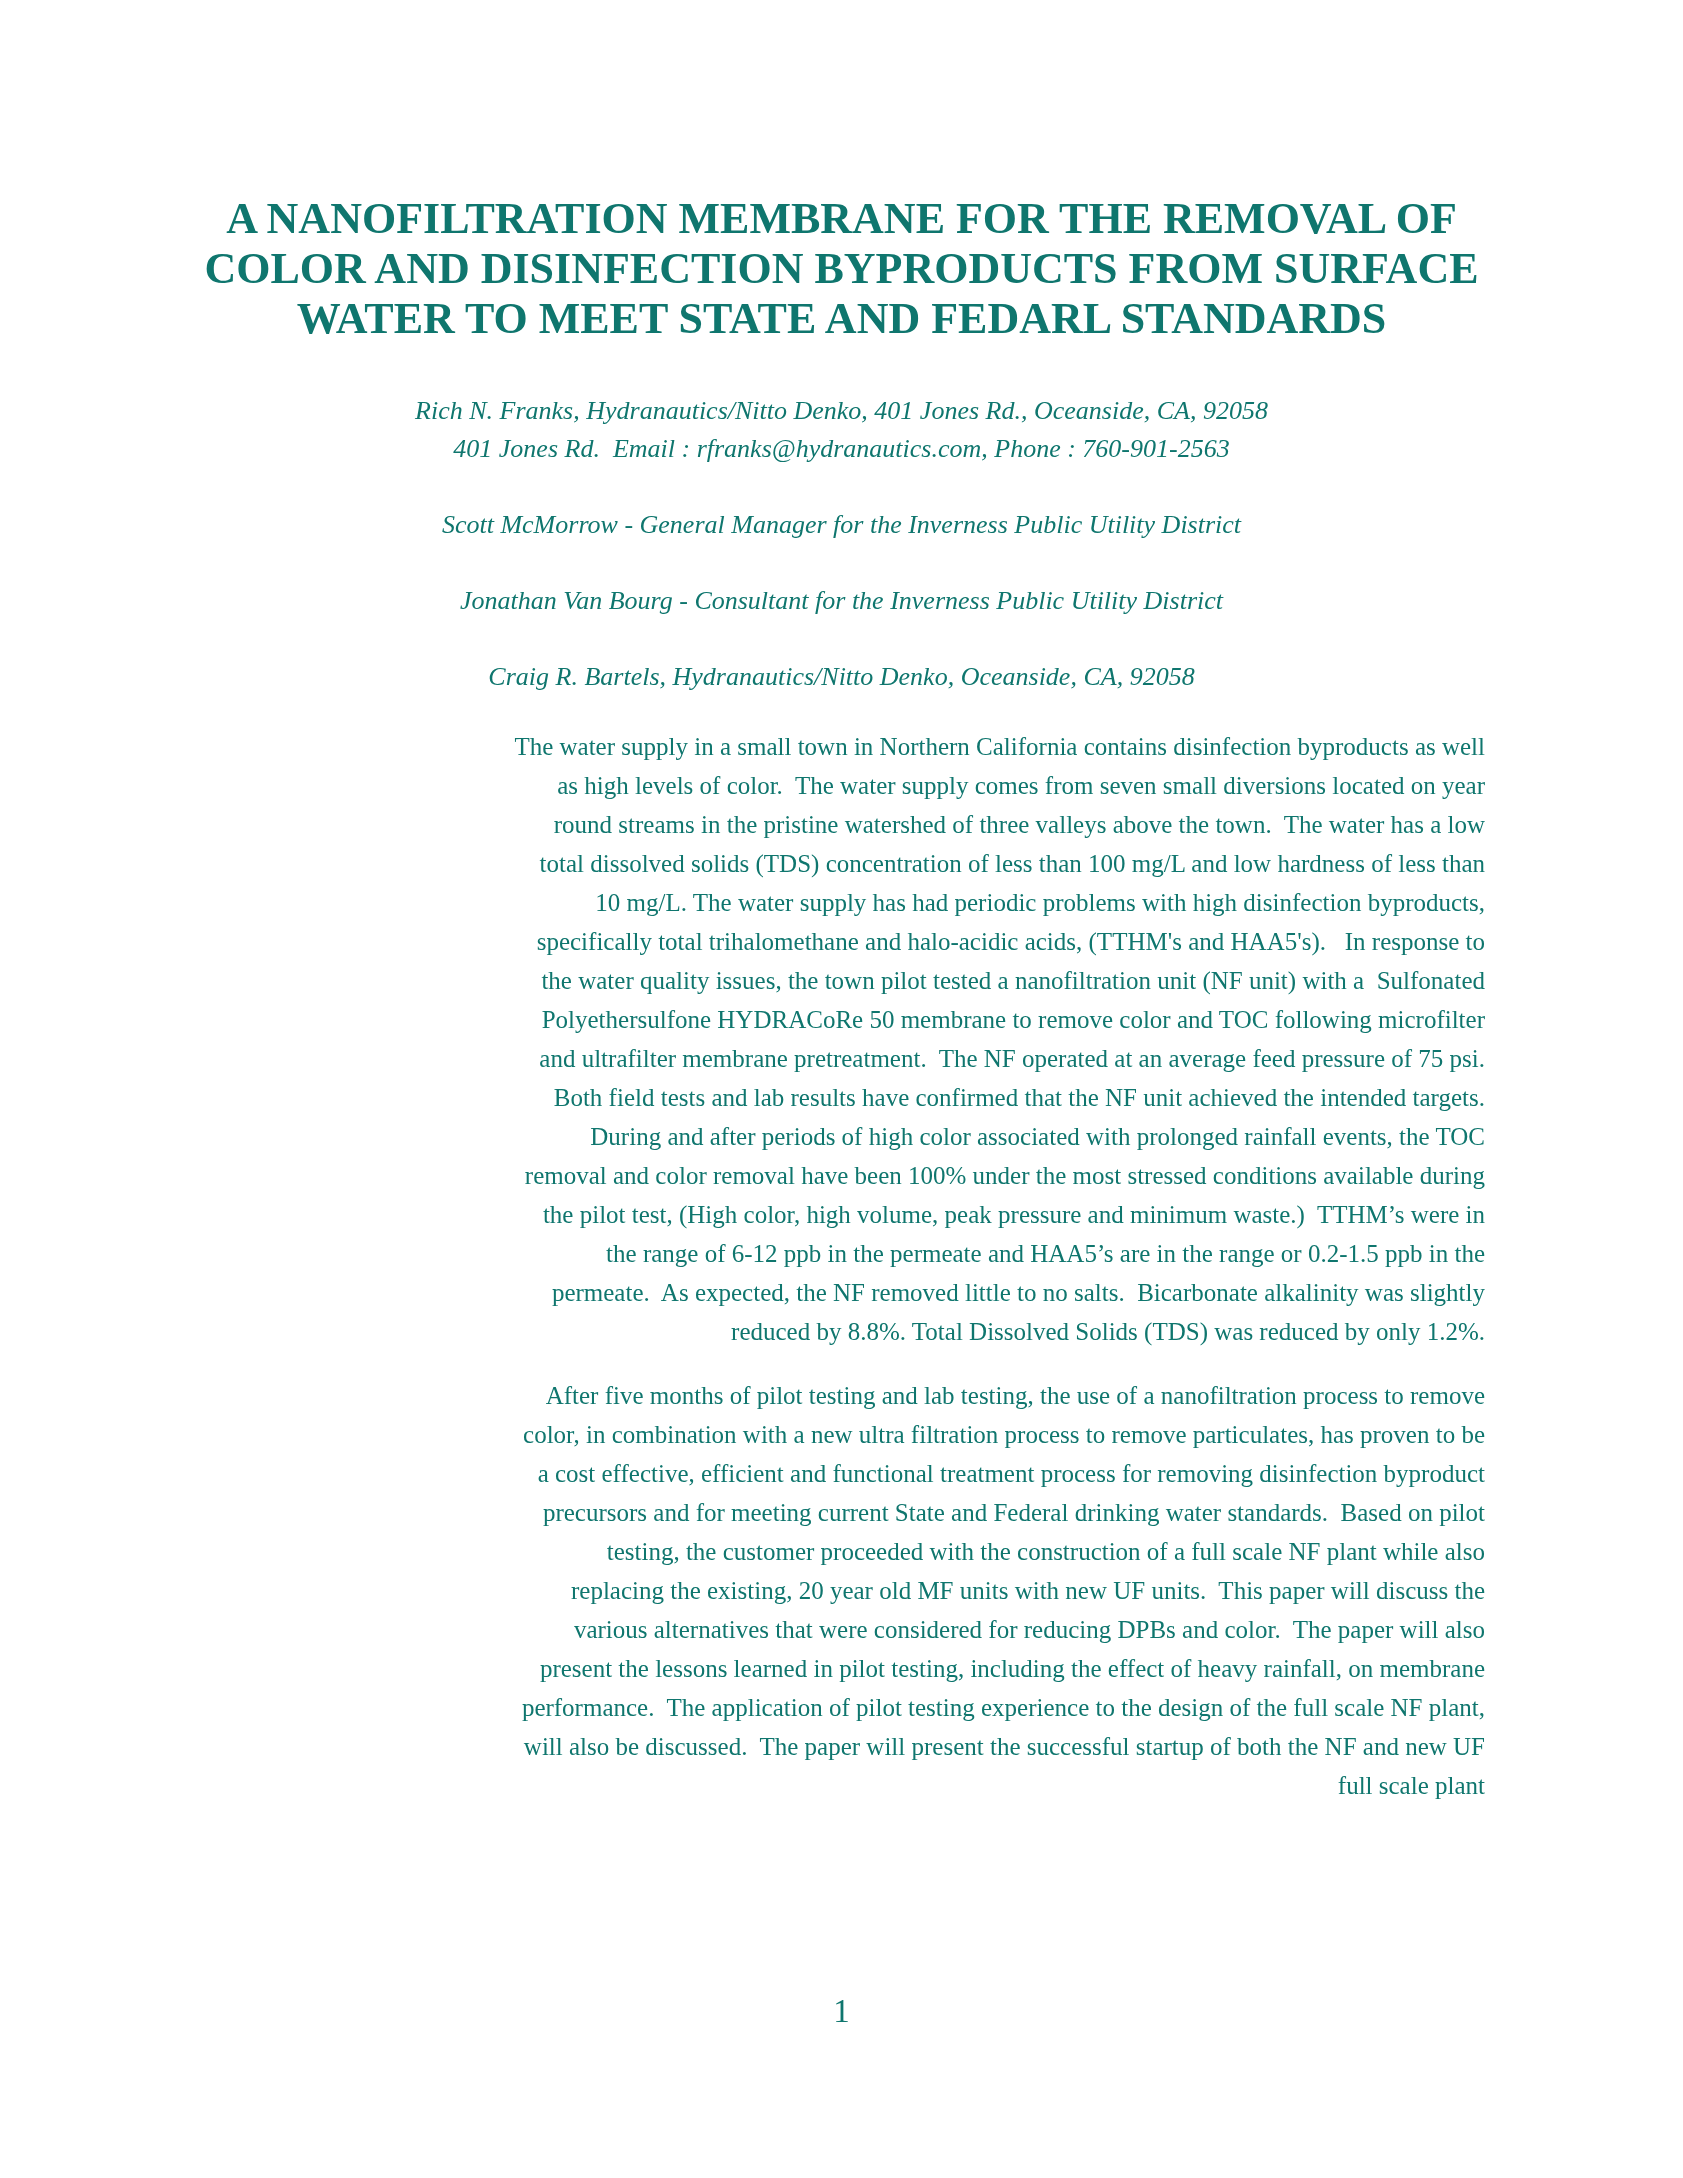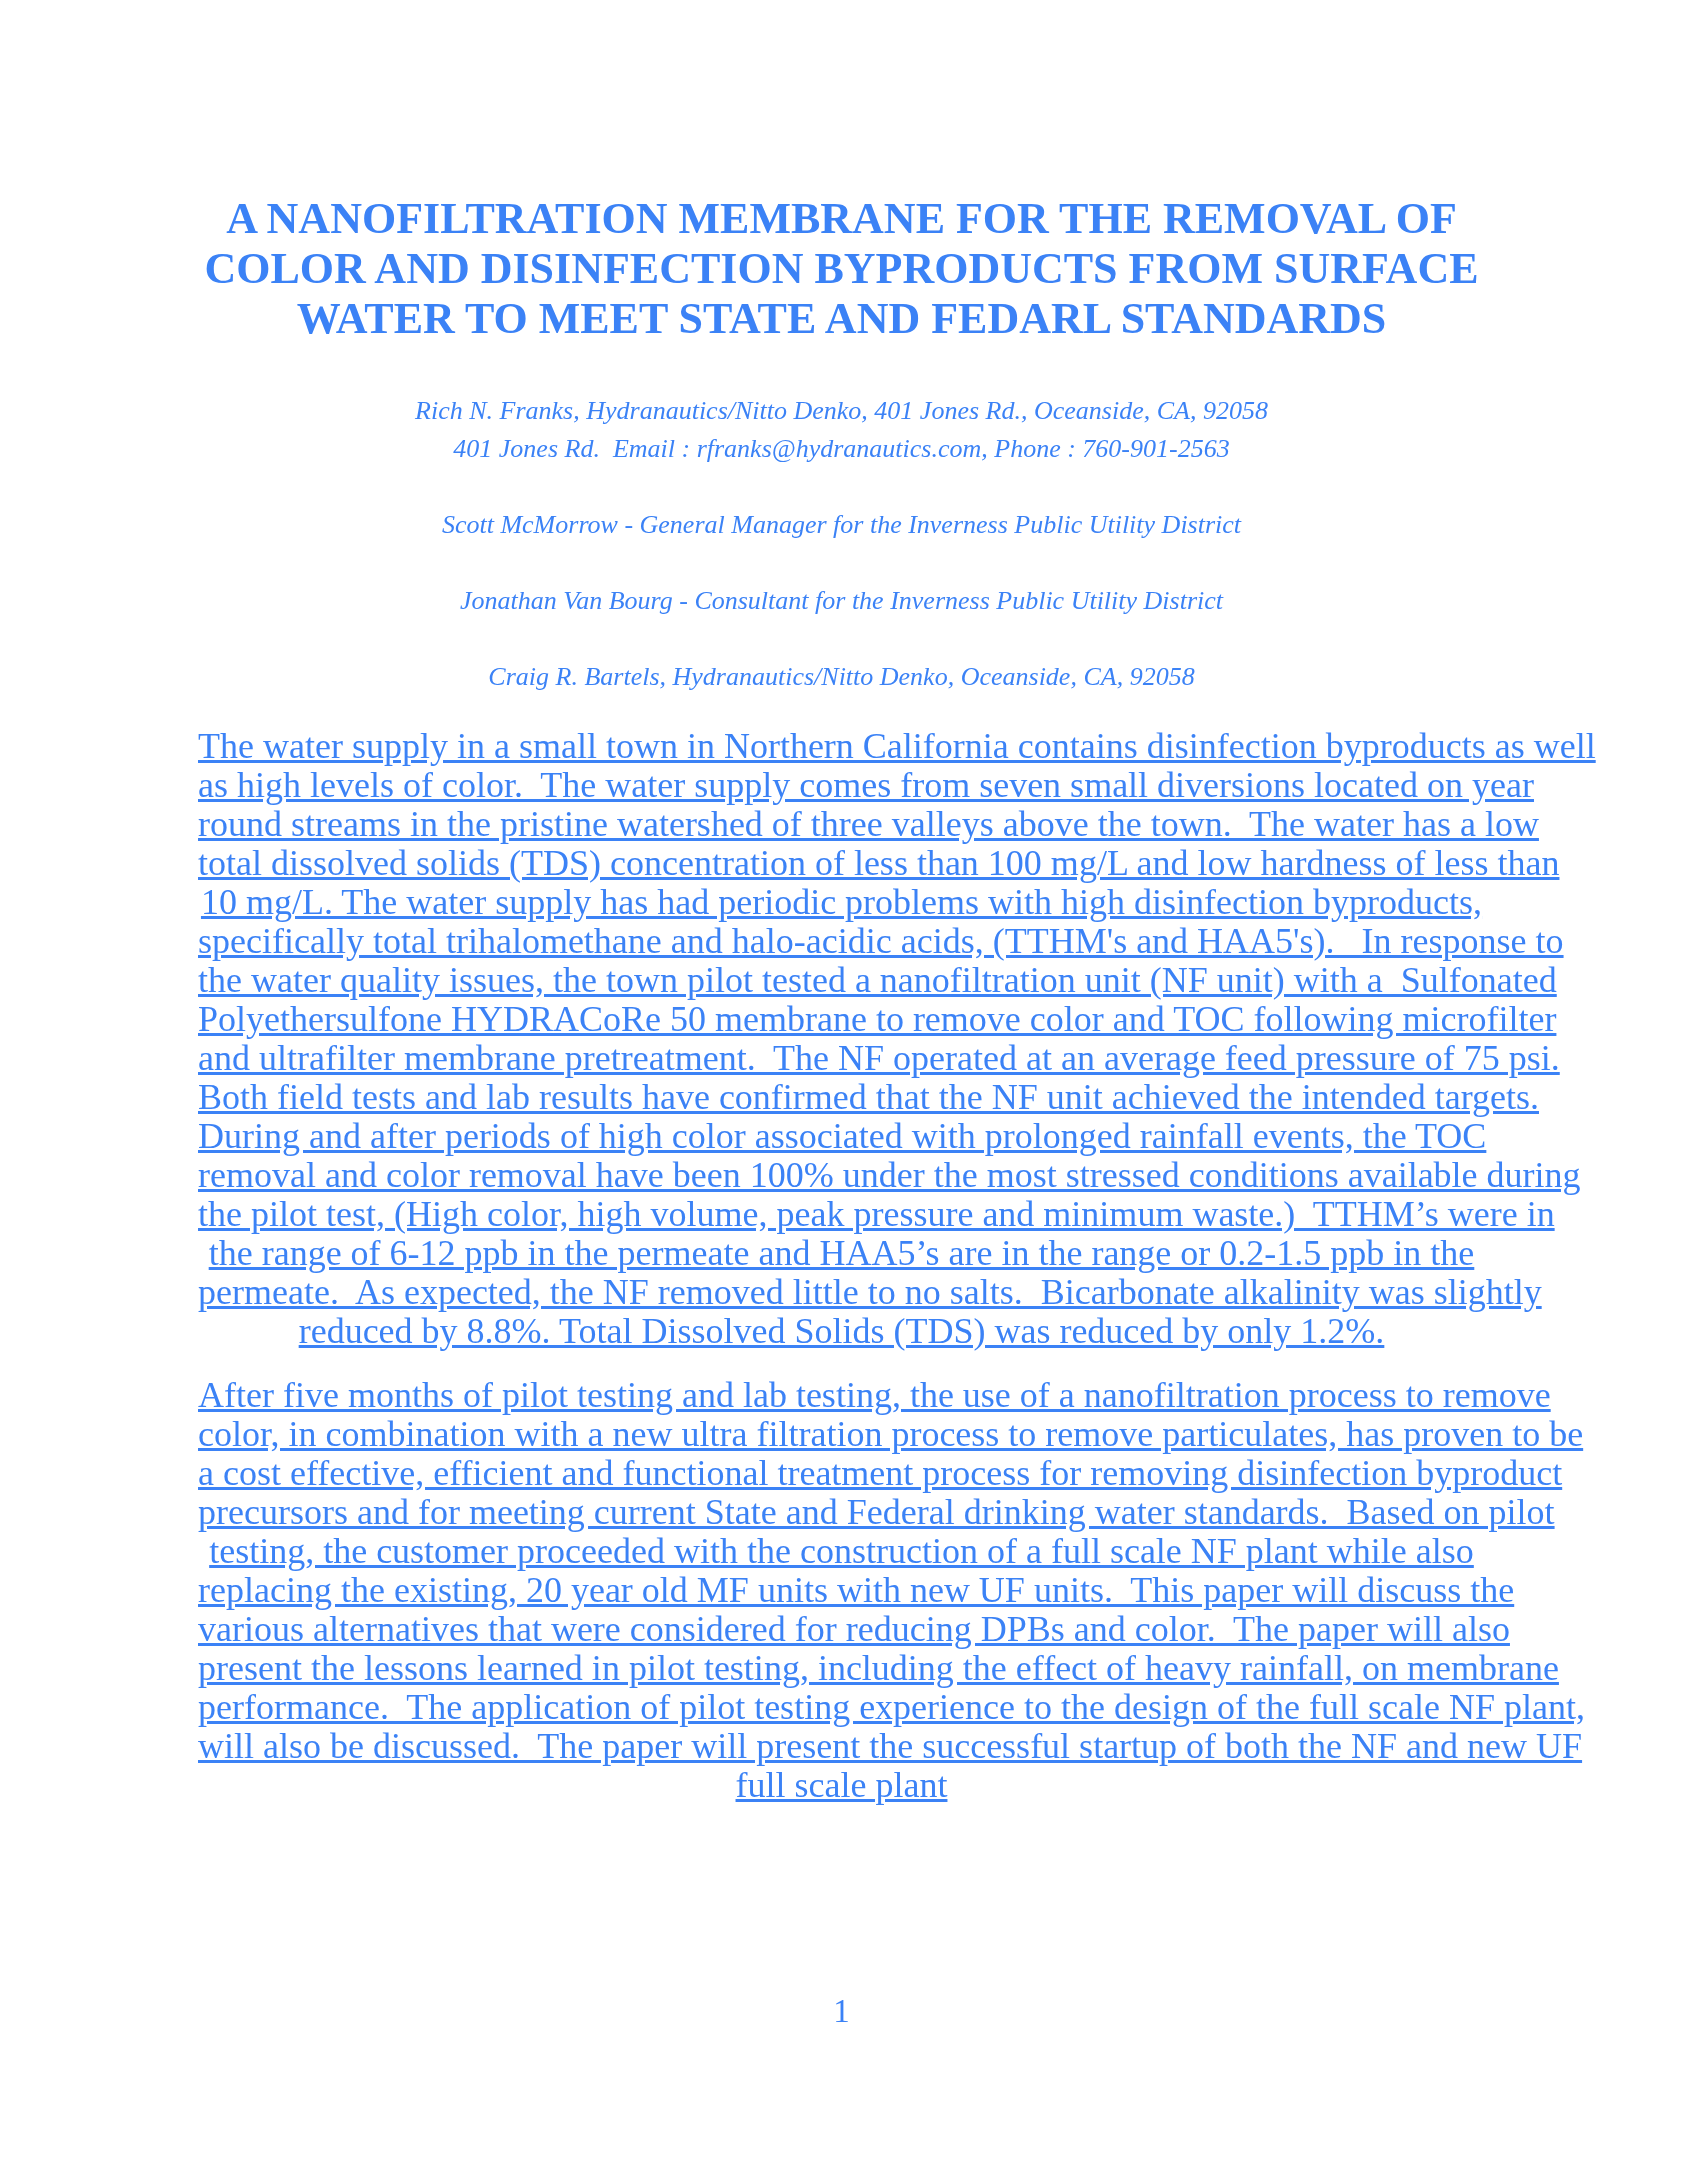--- a/index.html
+++ b/index.html
@@ -5,21 +5,21 @@
   html, body {
     margin: 0;
     padding: 0;
     background: #ffffff;
   }
   .page {
     position: relative;
     width: 1683px;
     height: 2178px;
     background: #ffffff;
-    color: #3b82f6;
+    color: #0f766e;
     font-family: "Liberation Serif", "DejaVu Serif", serif;
     display: flow-root;
     overflow: hidden;
   }
   .content {
     padding: 0 198px;
   }
   .doc-title {
     margin: 194px 0 0 0;
     font-size: 44px;
@@ -44,25 +44,24 @@
   }
   .abstract-heading {
     margin-top: 68px;
     font-size: 37px;
     line-height: 46px;
     font-weight: bold;
     text-align: left;
   }
   .para {
     margin-top: 31px;
-    font-size: 36px;
+    font-size: 25px;
     line-height: 39px;
     white-space: pre;
-    text-align: center;
-    text-decoration: underline;
+    text-align: right;
   }
   .para.second {
     margin-top: 25px;
   }
   .page-number {
     position: absolute;
     top: 1992px;
     left: 0;
     width: 100%;
     text-align: center;

